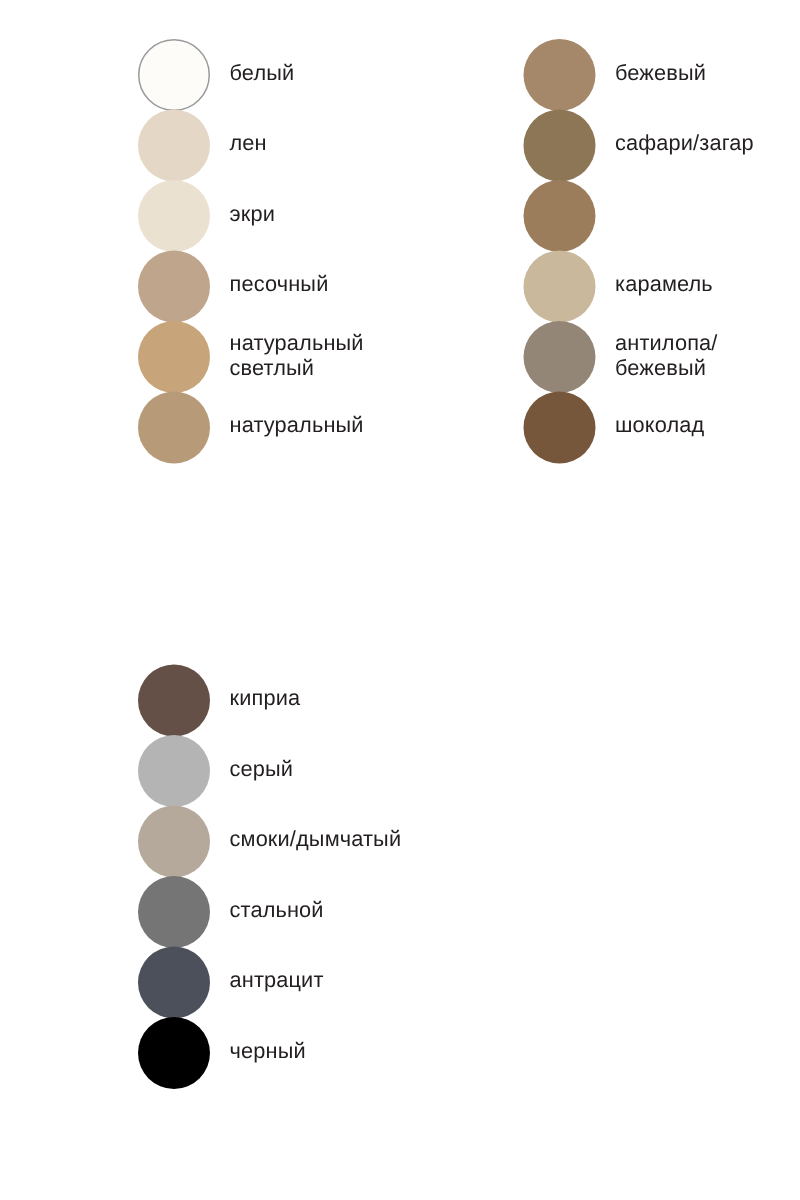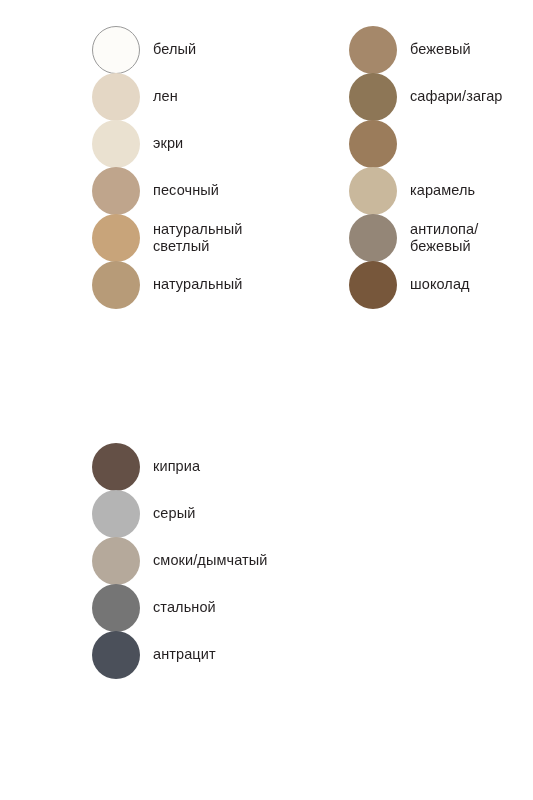--- a/index.html
+++ b/index.html
@@ -157,17 +157,21 @@
             <div class="swatch-label">смоки/дымчатый</div>
           </div>
           <div class="swatch-row">
             <div class="swatch-dot" style="background: rgb(117, 117, 117);"></div>
             <div class="swatch-label">стальной</div>
           </div>
           <div class="swatch-row">
             <div class="swatch-dot" style="background: rgb(75, 80, 90);"></div>
             <div class="swatch-label">антрацит</div>
           </div>
+          <div class="swatch-row">
+            <div class="swatch-dot" style="background: rgb(0, 0, 0);"></div>
+            <div class="swatch-label">черный</div>
+          </div>
         </div>
     </div>
   </div>
 
 </div>
 
 </body></html>

